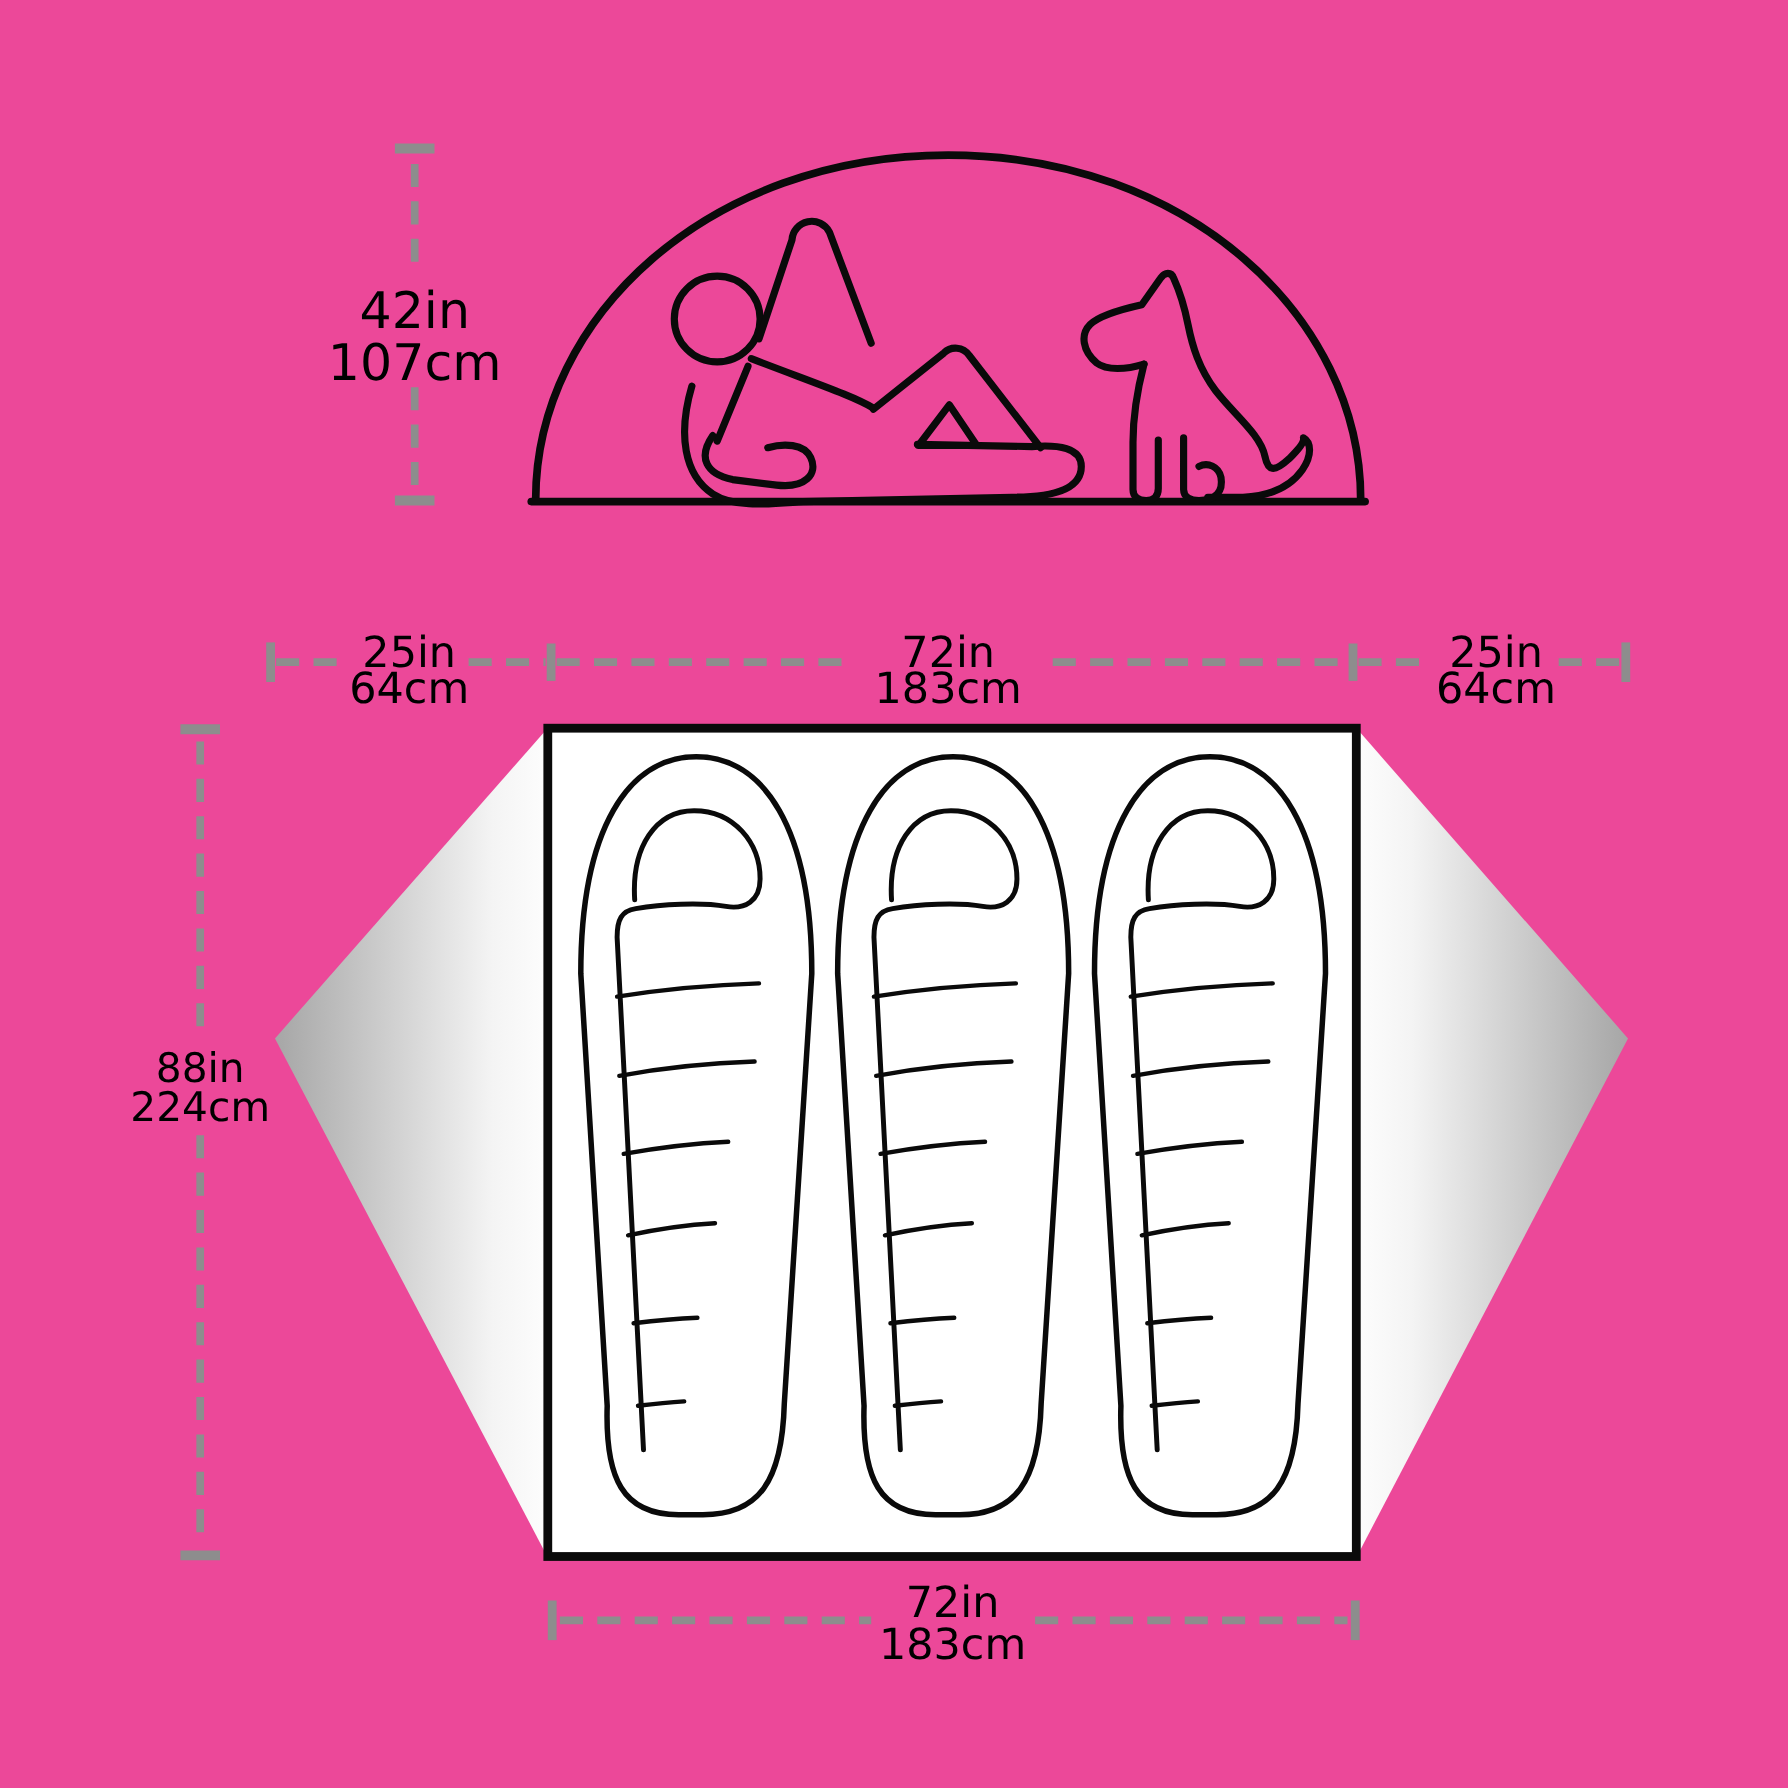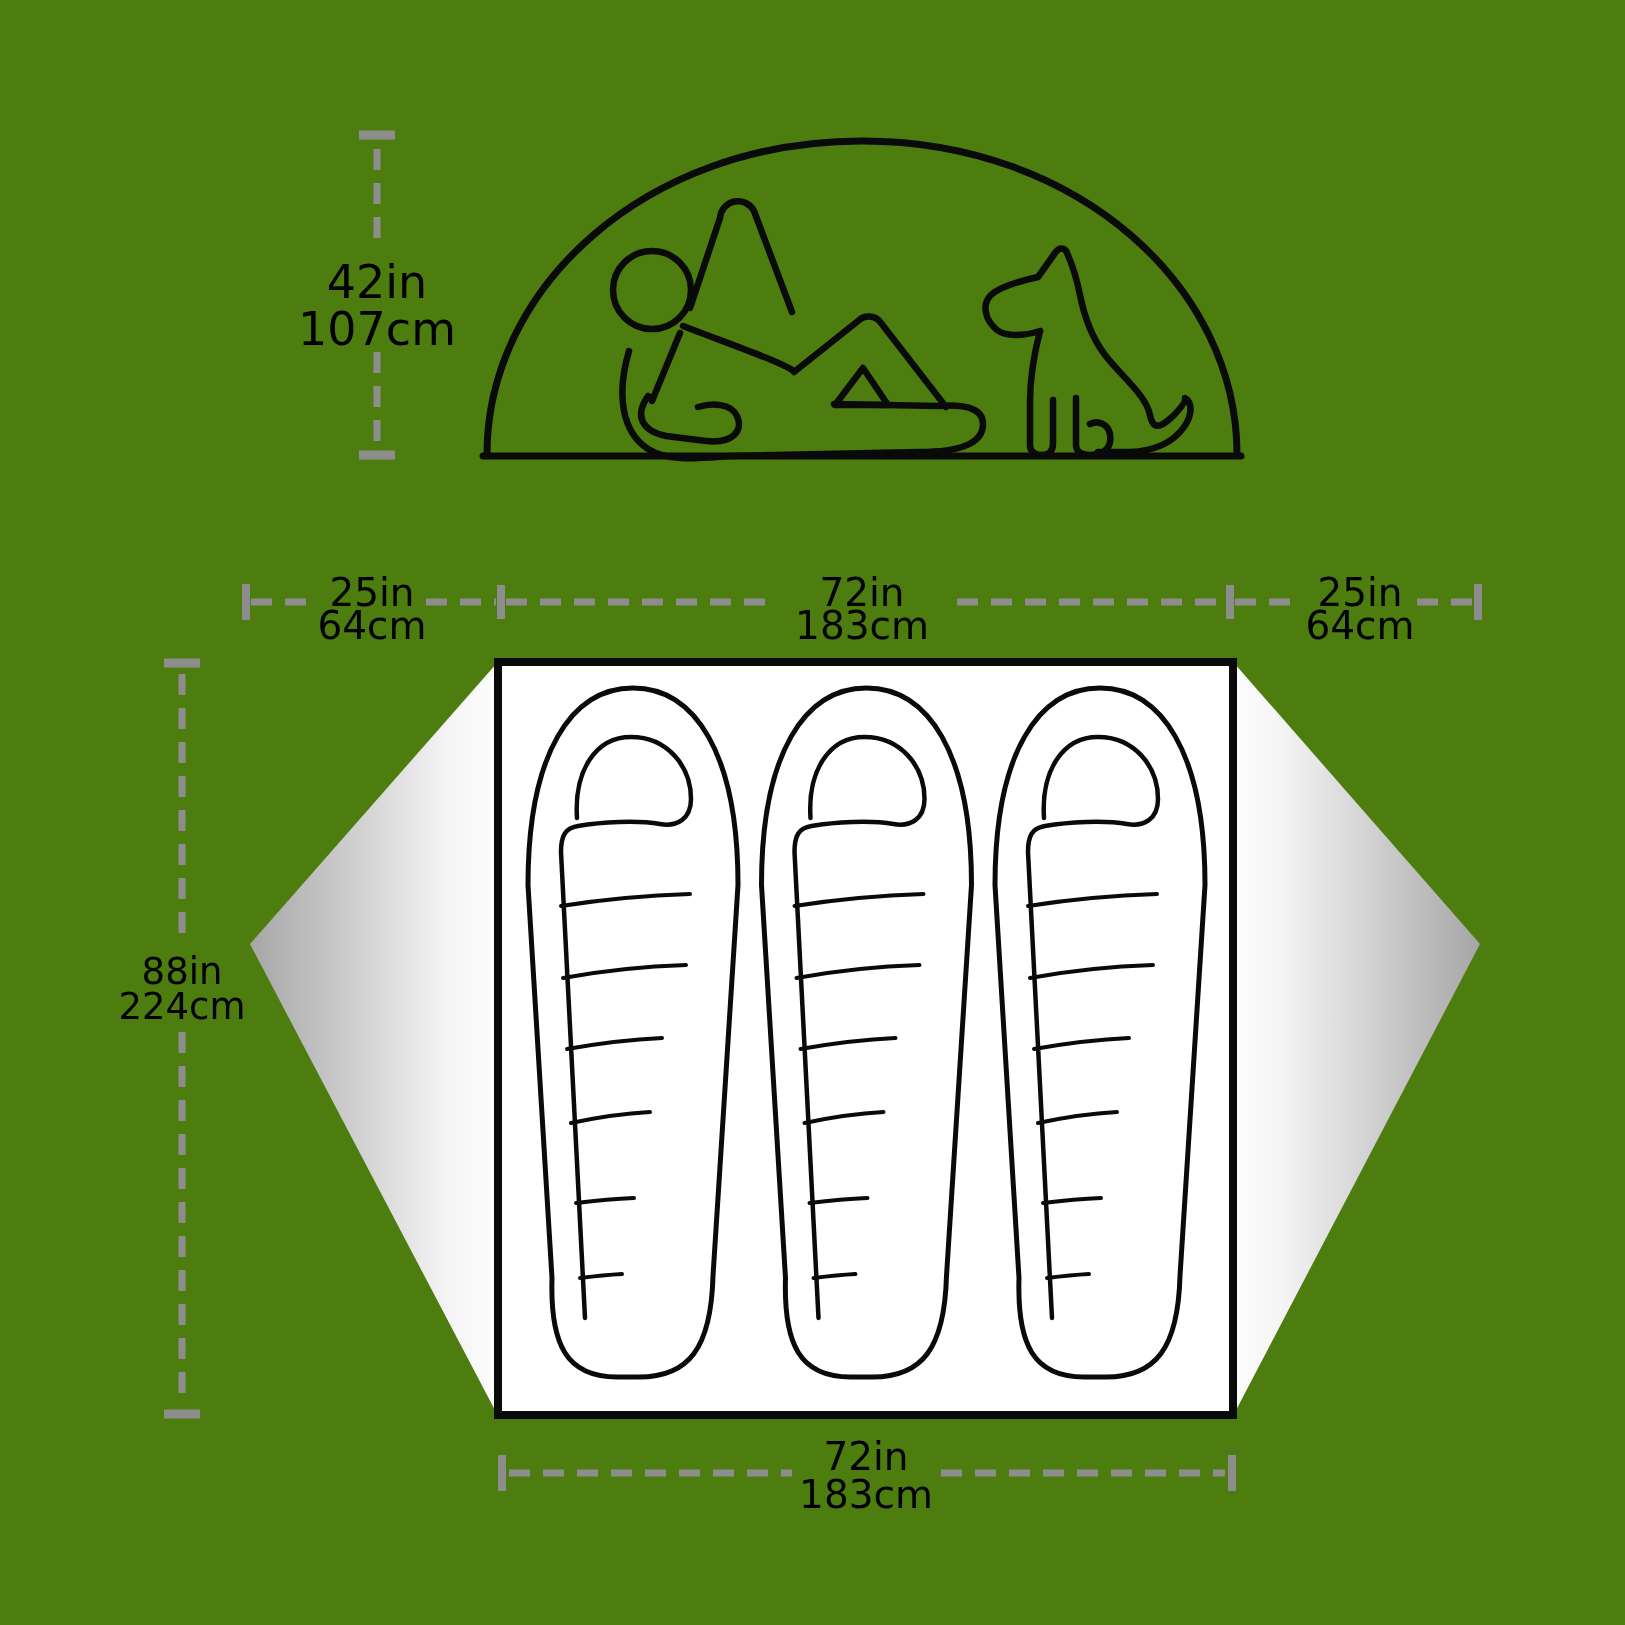--- a/index.html
+++ b/index.html
@@ -1,16 +1,16 @@
 <!DOCTYPE html>
 <html><head>
 <meta charset="utf-8">
 <style>
   html,body{margin:0;padding:0;background:#ffffff;}
-  .page{width:1625px;height:1625px;position:relative;background:#4d7c0f;overflow:hidden;}
+  .page{width:1625px;height:1625px;position:relative;background:#ec4899;overflow:hidden;}
   svg text{
     font-family:"DejaVu Sans","Liberation Sans",sans-serif;
     fill:#000000;
   }
   .dim-lg{font-size:46px;}
   .dim{font-size:39px;}
   .dim-sm{font-size:37px;}
   .ink{stroke:#0a0a0a;fill:none;stroke-linecap:round;stroke-linejoin:round;}
   .gray{stroke:#8d8d8d;fill:none;}
 </style>

